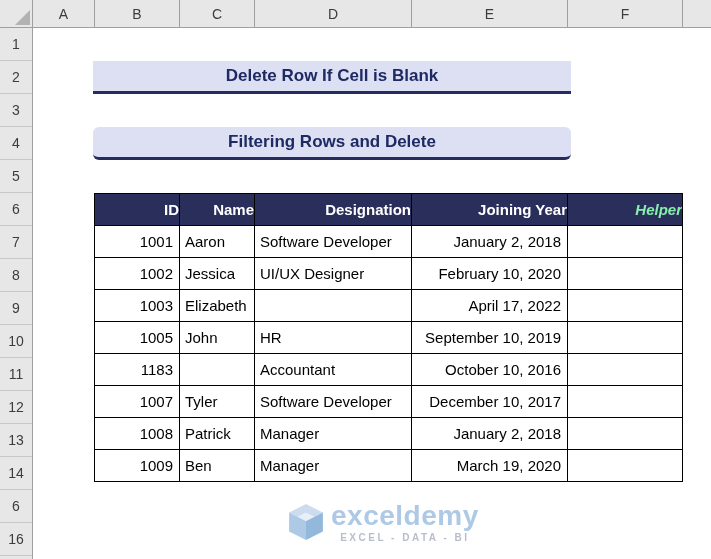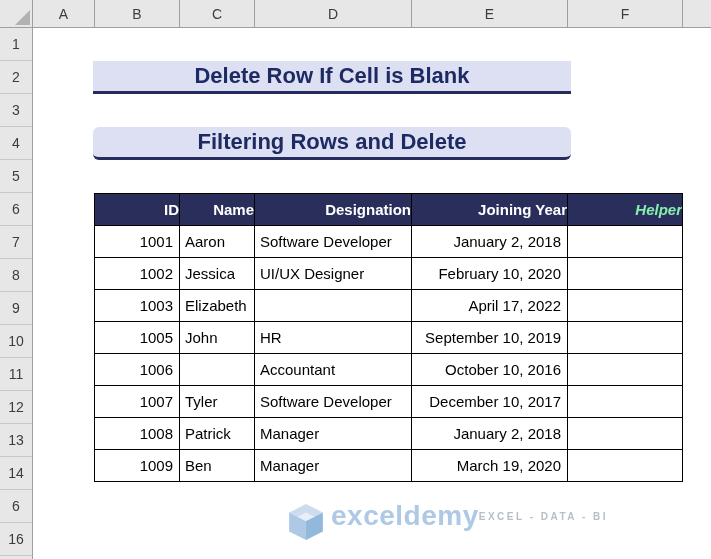--- a/index.html
+++ b/index.html
@@ -59,21 +59,21 @@
   .grid {
     position:absolute; top:28px; left:33px;
     width:678px; height:531px;
     background:#ffffff;
   }
   .banner {
     position:absolute; left:60px; width:478px; height:33px;
     background:#dce0f2;
     border-bottom:3px solid #272c5e;
     color:#1e2a63;
-    font-size:22px; font-weight:bold;
+    font-size:17px; font-weight:bold;
     text-align:center; line-height:29px;
   }
   .banner.main { top:33px; }
   .banner.sub  { top:99px;border-radius:6px; }
   
   table.dtable {
     position:absolute; left:61px; top:165px;
     border-collapse:collapse; table-layout:fixed;
     width:588px;
     z-index:2;
@@ -95,21 +95,21 @@
   .dtable th.helper { color:#86efac; font-style:italic; }
   .dtable td { background:transparent; color:#000; text-align:left; padding-left:5px; }
   .dtable td.rt { text-align:right; padding-right:6px; padding-left:0; }
   
   .watermark {
     position:absolute; left:254px; top:473px;
     display:flex; align-items:flex-start;
     z-index:1; opacity:0.95;
   }
   .wm-logo { width:38px; height:38px; margin-right:6px; margin-top:2px; }
-  .wm-textcol { display:flex; flex-direction:row; align-items:center; }
+  .wm-textcol { display:flex; flex-direction:column; align-items:center; }
   .wm-brand {
     font-size:28px; font-weight:bold; line-height:30px;
     color:#a9c7e4; letter-spacing:0.5px;
   }
   .wm-tagline {
     font-size:10px; font-weight:bold; letter-spacing:2.5px;
     color:#b4bac8; margin-top:1px;
   }
 </style>
 </head>
@@ -207,21 +207,21 @@
           <td></td>
         </tr>
         <tr>
           <td class="rt">1005</td>
           <td>John</td>
           <td>HR</td>
           <td class="rt">September 10, 2019</td>
           <td></td>
         </tr>
         <tr>
-          <td class="rt">1006</td>
+          <td class="rt">1183</td>
           <td></td>
           <td>Accountant</td>
           <td class="rt">October 10, 2016</td>
           <td></td>
         </tr>
         <tr>
           <td class="rt">1007</td>
           <td>Tyler</td>
           <td>Software Developer</td>
           <td class="rt">December 10, 2017</td>

